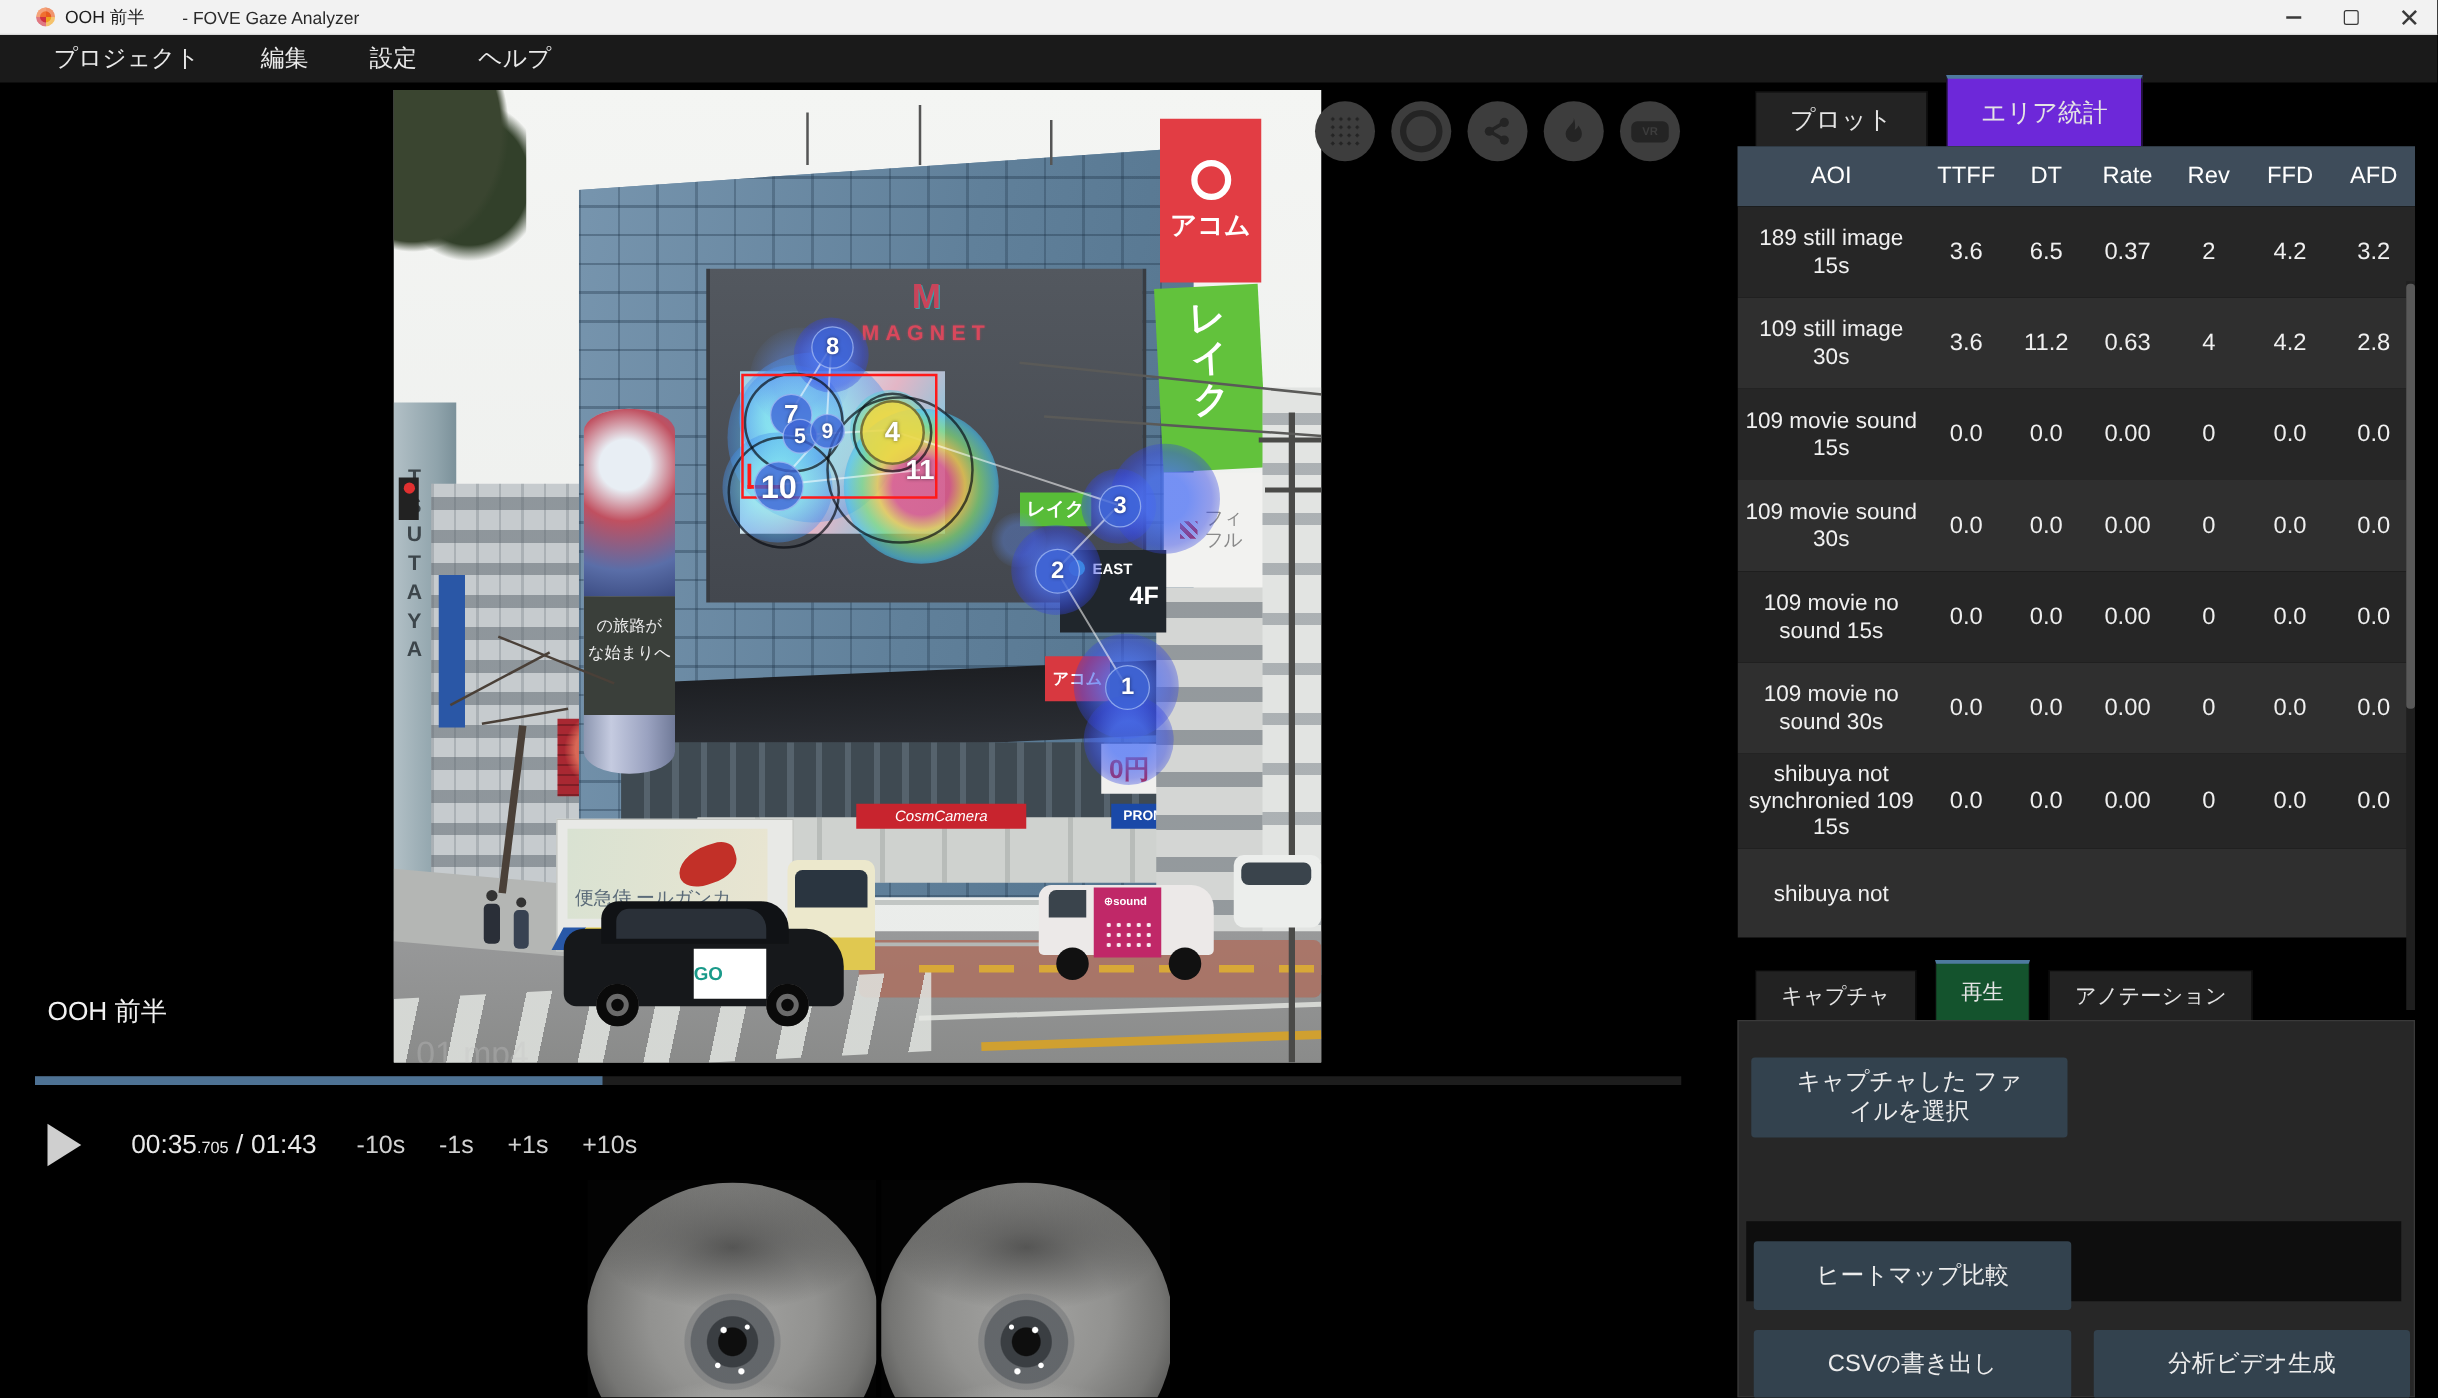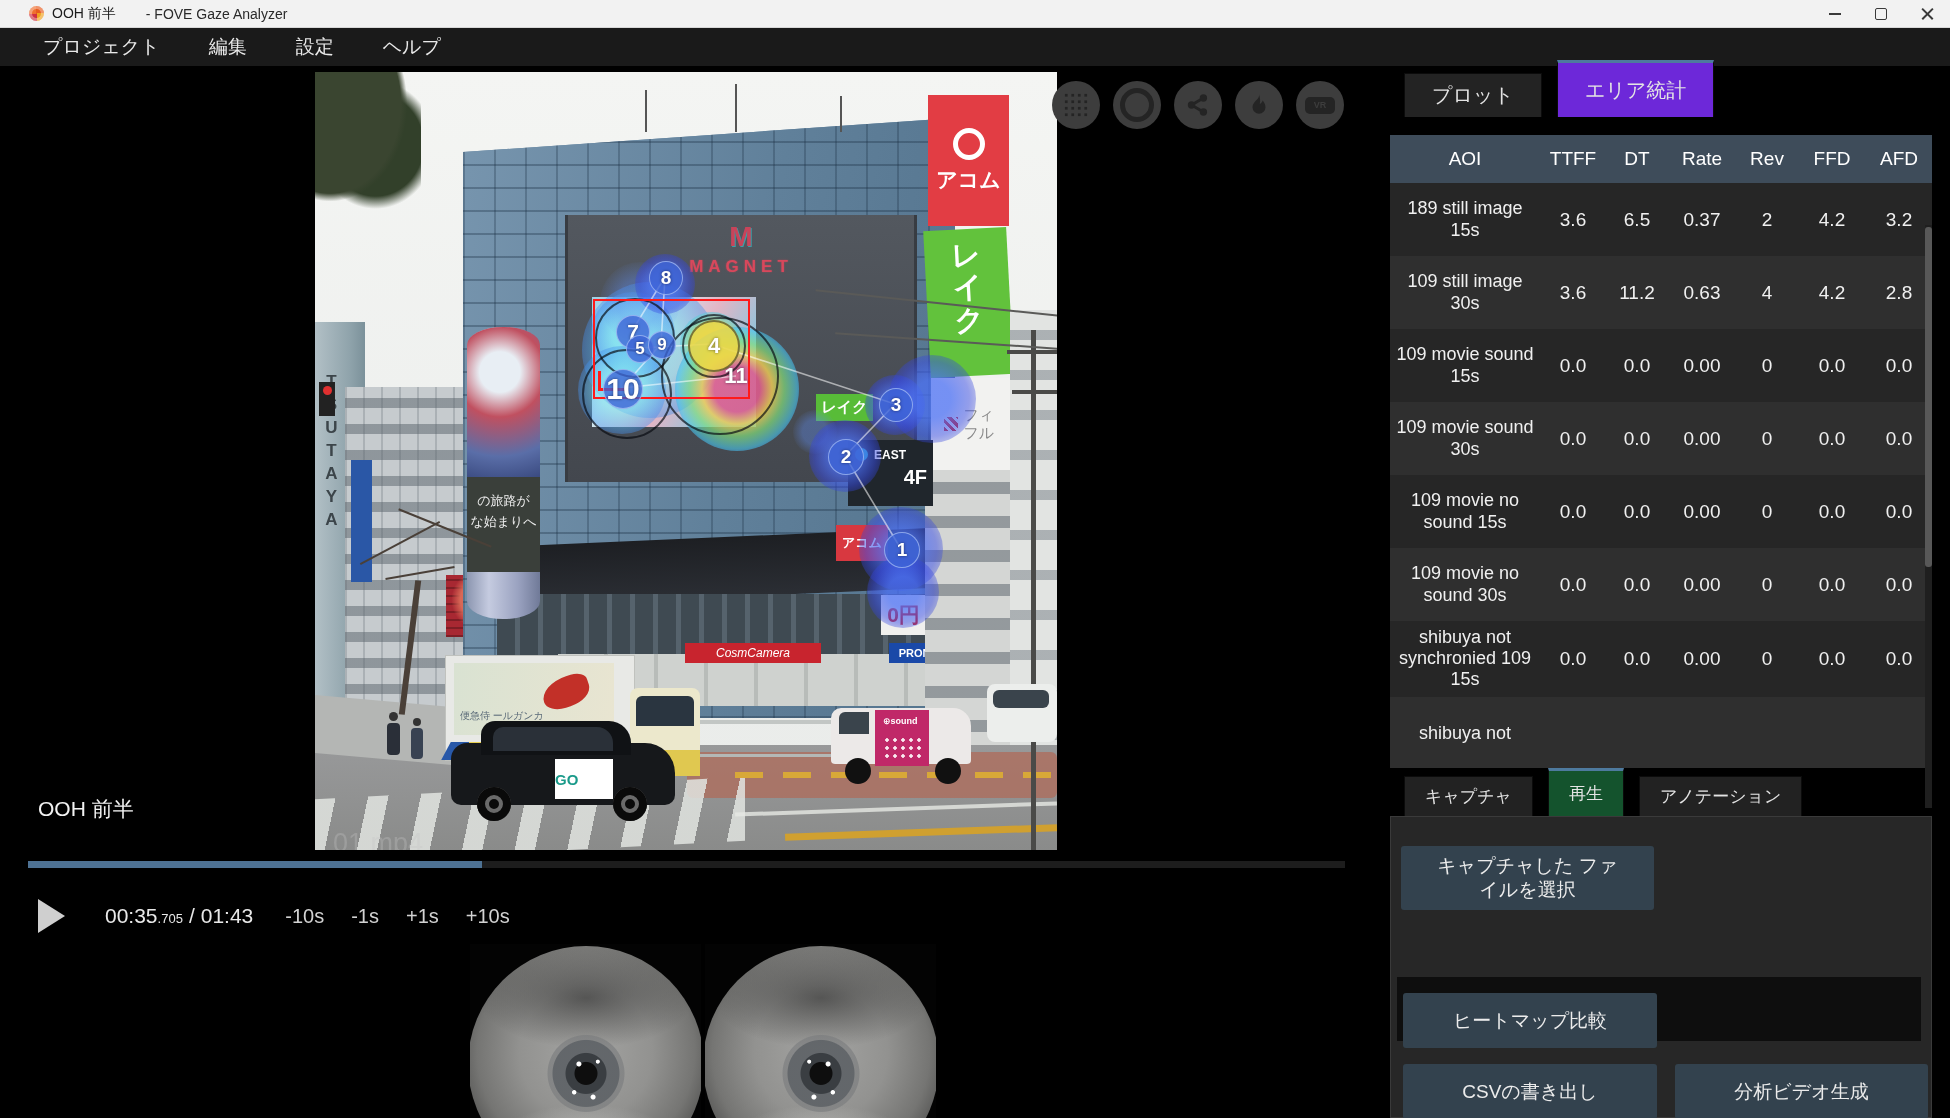--- a/index.html
+++ b/index.html
@@ -60,21 +60,21 @@
 
   
   #stats{position:absolute;left:1390px;top:57px;width:542px;height:691px;}
   .tabrow{display:flex;align-items:flex-end;gap:15px;padding-left:14px;}
   #stats .tabrow{height:60px;}
   .tab{height:44px;padding:0 27px;background:#232323;border:1px solid #0b0b0b;border-bottom:none;
     display:flex;align-items:center;color:#e4e4e4;font-size:20px;box-sizing:border-box;}
   .tab.active{height:57px;background:#6d28d9;border-top:3px solid #4e7a9e;}
   #stats-table{position:absolute;left:0;top:60px;width:542px;}
   .thead{display:grid;grid-template-columns:150px 66px 62px 68px 62px 68px 66px;height:48px;
-    background:#3e4c5a;color:#fff;font-size:19px;align-items:center;text-align:center;margin-top:18px;}
+    background:#3e4c5a;color:#fff;font-size:19px;align-items:center;text-align:center;}
   .tbody{height:585px;overflow:hidden;position:relative;}
   .trow{display:grid;grid-template-columns:150px 66px 62px 68px 62px 68px 66px;min-height:73px;
     align-items:center;text-align:center;color:#f0f0f0;font-size:19px;box-sizing:border-box;}
   .trow:nth-child(odd){background:#262626;}
   .trow:nth-child(even){background:#2f2f2f;}
   .trow .c-label{font-size:18px;line-height:1.18;padding:6px 2px;}
   #sb-track{position:absolute;right:0;top:108px;width:7px;height:583px;background:#1f1f1f;}
   #sb-thumb{position:absolute;left:0;top:2px;width:7px;height:340px;background:#585858;border-radius:3px;}
 
   
@@ -235,21 +235,21 @@
     <div class="sc" style="left:372px;top:680px;width:370px;height:46px;background:#b06a58;opacity:.72;border-radius:6px;"></div>
     <div class="sc" style="left:0;top:716px;width:430px;height:64px;background:repeating-linear-gradient(102deg,rgba(225,228,224,.85) 0 20px,transparent 20px 52px);transform:skewY(-3deg);"></div>
     <div class="sc" style="left:420px;top:700px;width:322px;height:6px;background:repeating-linear-gradient(90deg,#d8a838 0 28px,transparent 28px 48px);"></div>
     <div class="sc" style="left:470px;top:757px;width:272px;height:7px;background:#d0a030;transform:rotate(-2deg);"></div>
     <div class="sc" style="left:420px;top:735px;width:322px;height:4px;background:rgba(230,232,228,.8);transform:rotate(-2deg);"></div>
     <div class="sc" style="left:246px;top:648px;width:400px;height:30px;border-top:4px solid #c2c6c4;border-bottom:3px solid #b4b8b6;"></div>
 
     <div class="sc" style="left:130px;top:583px;width:188px;height:104px;background:#e8e9e6;border:1px solid #c0c2be;z-index:3;">
       <div style="position:absolute;left:8px;top:7px;width:160px;height:72px;background:linear-gradient(100deg,#d9e2d2 0,#e9e5d1 100%);overflow:hidden;">
         <div style="position:absolute;left:88px;top:14px;width:48px;height:30px;background:#c23028;border-radius:60% 30% 50% 40%;transform:rotate(-18deg);"></div>
-        <div style="position:absolute;left:6px;top:46px;color:#5a6a78;font-size:10px;">便急侍 ールガンカ</div>
+        <div style="position:absolute;left:6px;top:46px;color:#5a6a78;font-size:15px;font-family:Liberation Serif, serif;">便急侍 ールガンカ</div>
       </div>
       <div style="position:absolute;left:0;bottom:0;width:60px;height:18px;background:linear-gradient(90deg,#2858a8 0 30%,#e8d050 30% 60%,transparent 60%);transform:skewX(-28deg);"></div>
     </div>
     <div class="sc" style="left:315px;top:616px;width:70px;height:88px;background:#ece8cc;border-radius:8px 8px 0 0;z-index:3;">
       <div style="position:absolute;left:6px;top:8px;width:58px;height:30px;background:#2a3540;border-radius:6px 6px 0 0;"></div>
       <div style="position:absolute;left:0;bottom:0;width:100%;height:26px;background:#e0c850;"></div>
     </div>
     <div class="sc" style="left:136px;top:649px;width:224px;height:100px;z-index:4;">
       <div style="position:absolute;left:0;top:22px;width:224px;height:62px;background:#16181b;border-radius:16px 30px 10px 10px;"></div>
       <div style="position:absolute;left:30px;top:0;width:150px;height:34px;background:#101215;border-radius:14px 22px 0 0;"></div>
@@ -343,21 +343,21 @@
       </div>
 
       <div class="fix yellow" style="left: 397px; top: 272px; height: 48px; width: 48px; margin-top: -24px; margin-left: -24px; font-size: 22px;">
         <span>4</span>
       </div>
 
       <div class="fix plain" style="left: 421px; top: 304px; height: 40px; width: 40px; margin-top: -20px; margin-left: -20px; font-size: 22px;">
         <span>11</span>
       </div>
 
-      <div class="fix blue" style="left: 307px; top: 316px; height: 38px; width: 38px; margin-top: -19px; margin-left: -19px; font-size: 30px;">
+      <div class="fix blue" style="left: 307px; top: 316px; height: 38px; width: 38px; margin-top: -19px; margin-left: -19px; font-size: 26px;">
         <span>10</span>
       </div>
 
       <div class="fix blue" style="left: 580px; top: 332px; height: 32px; width: 32px; margin-top: -16px; margin-left: -16px; font-size: 19px;">
         <span>3</span>
       </div>
 
       <div class="fix blue" style="left: 530px; top: 384px; height: 34px; width: 34px; margin-top: -17px; margin-left: -17px; font-size: 19px;">
         <span>2</span>
       </div>

